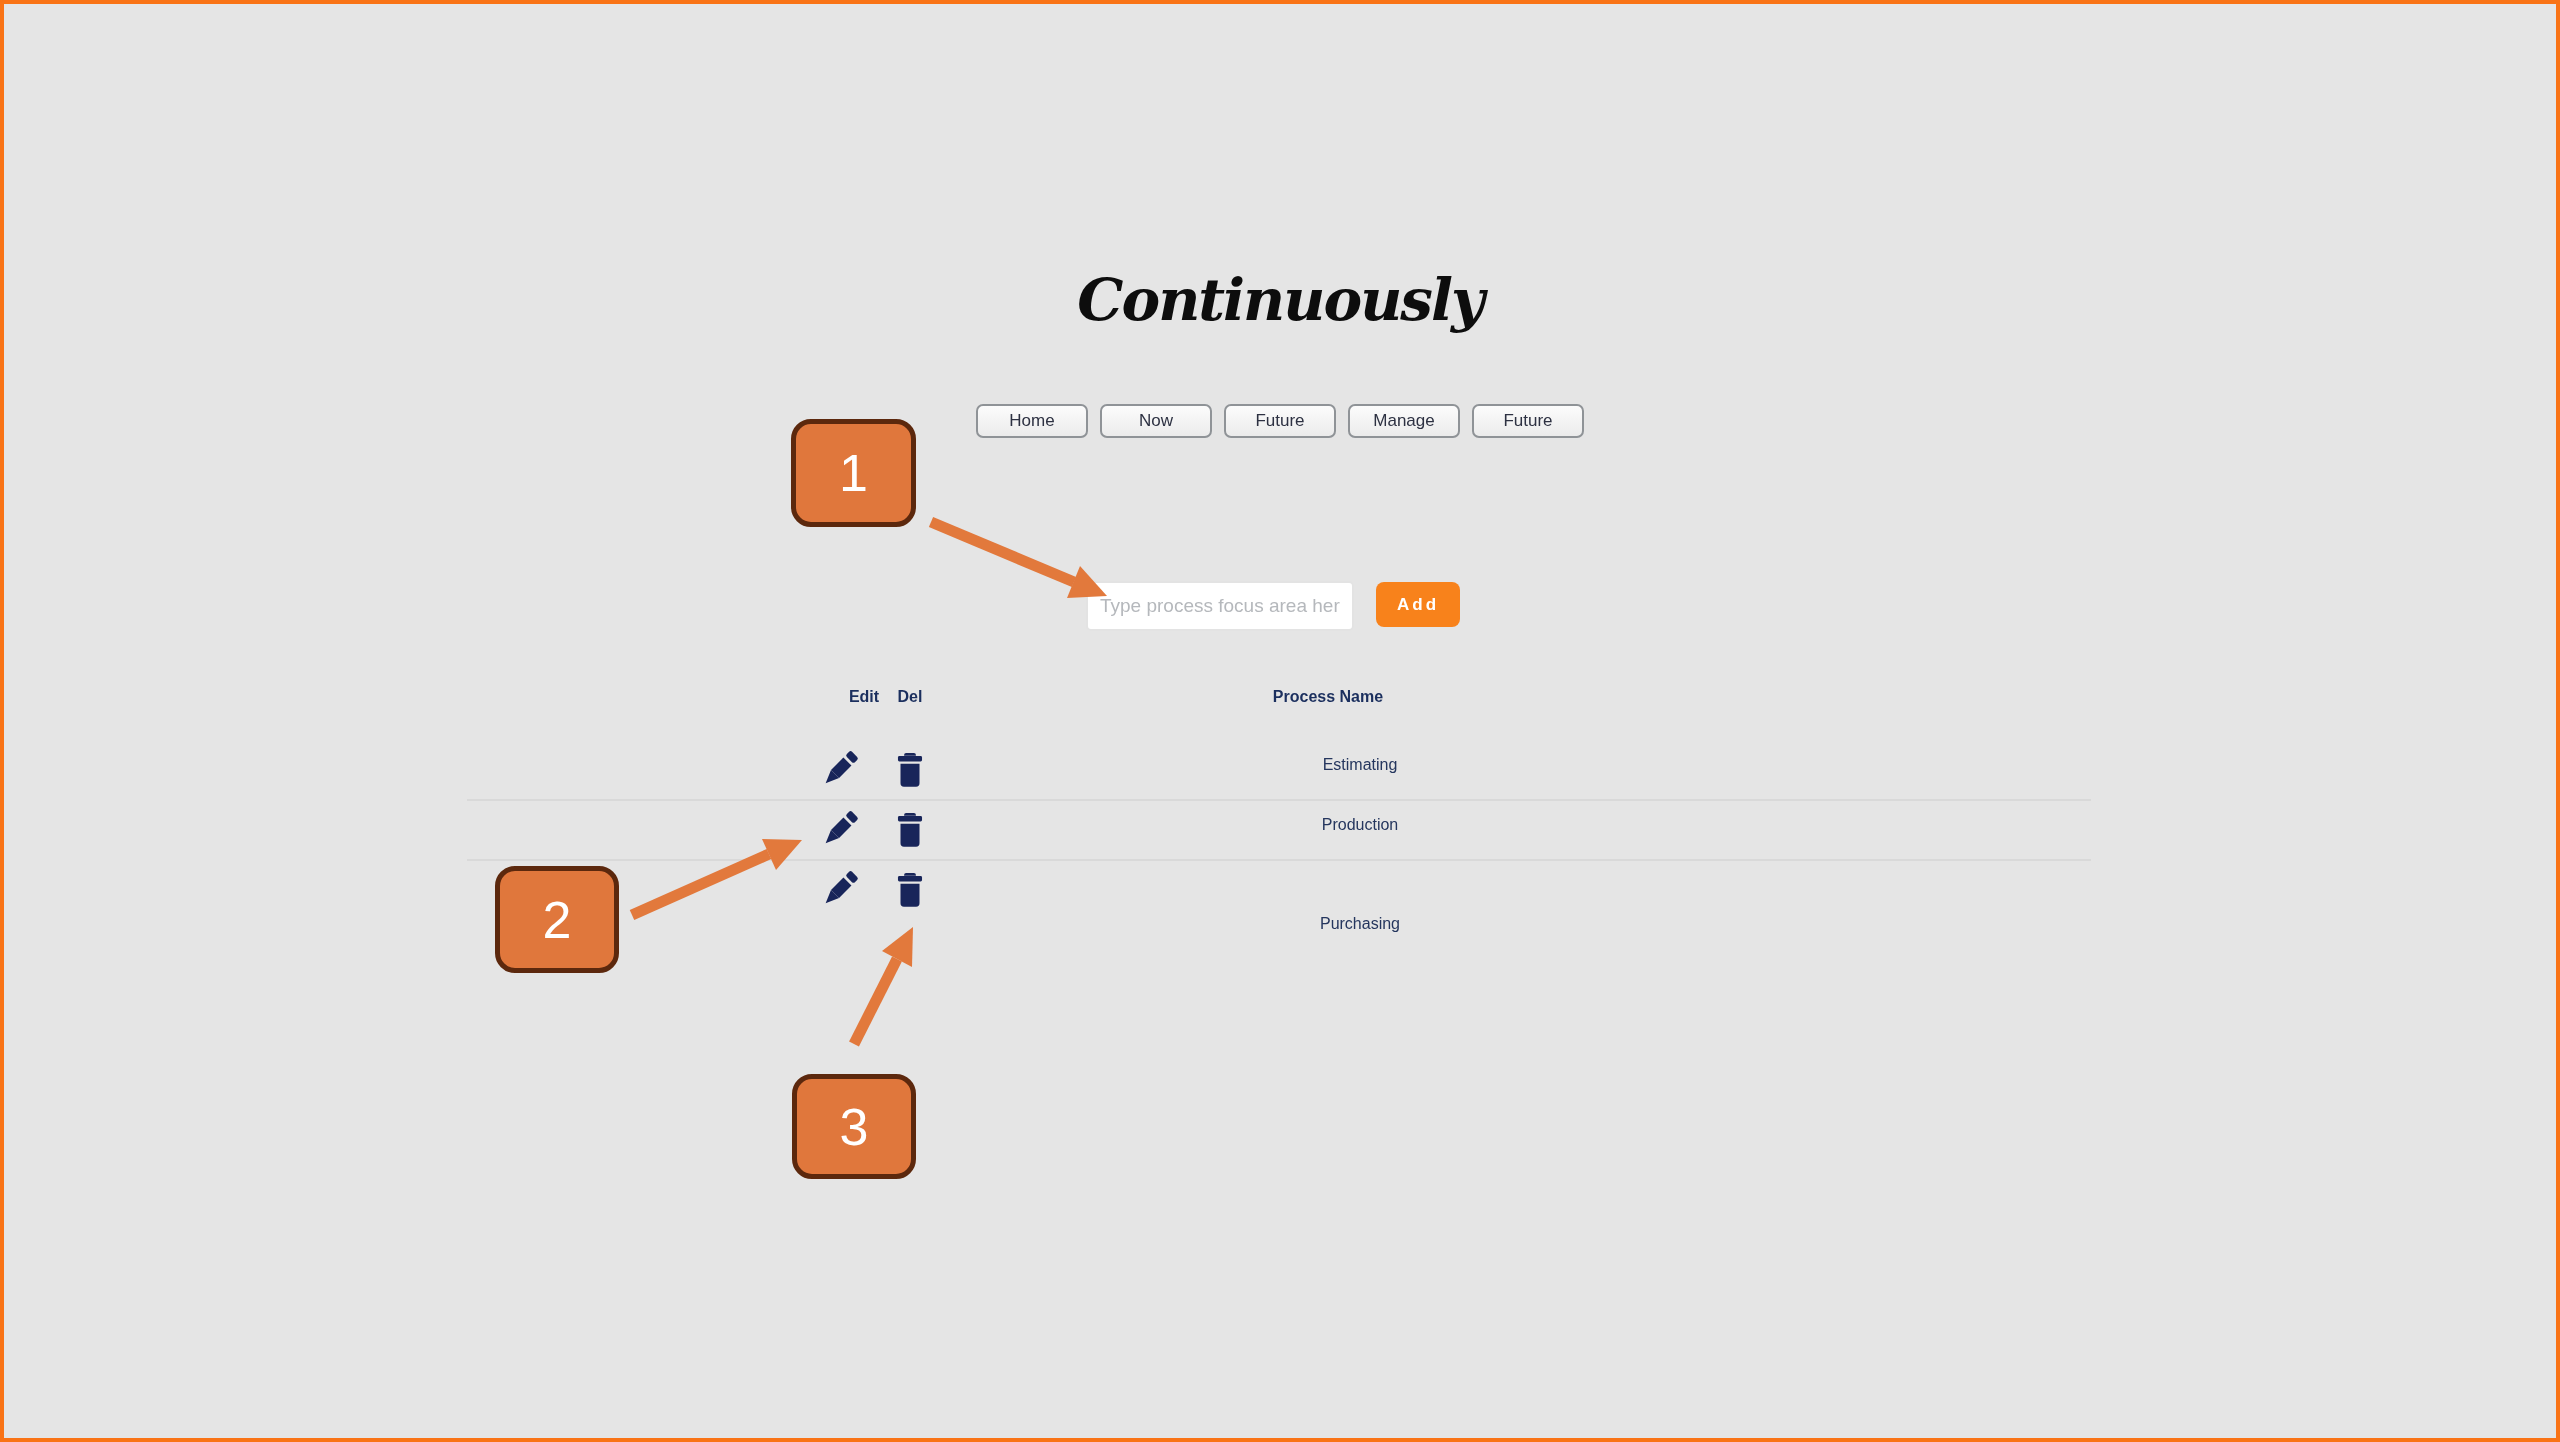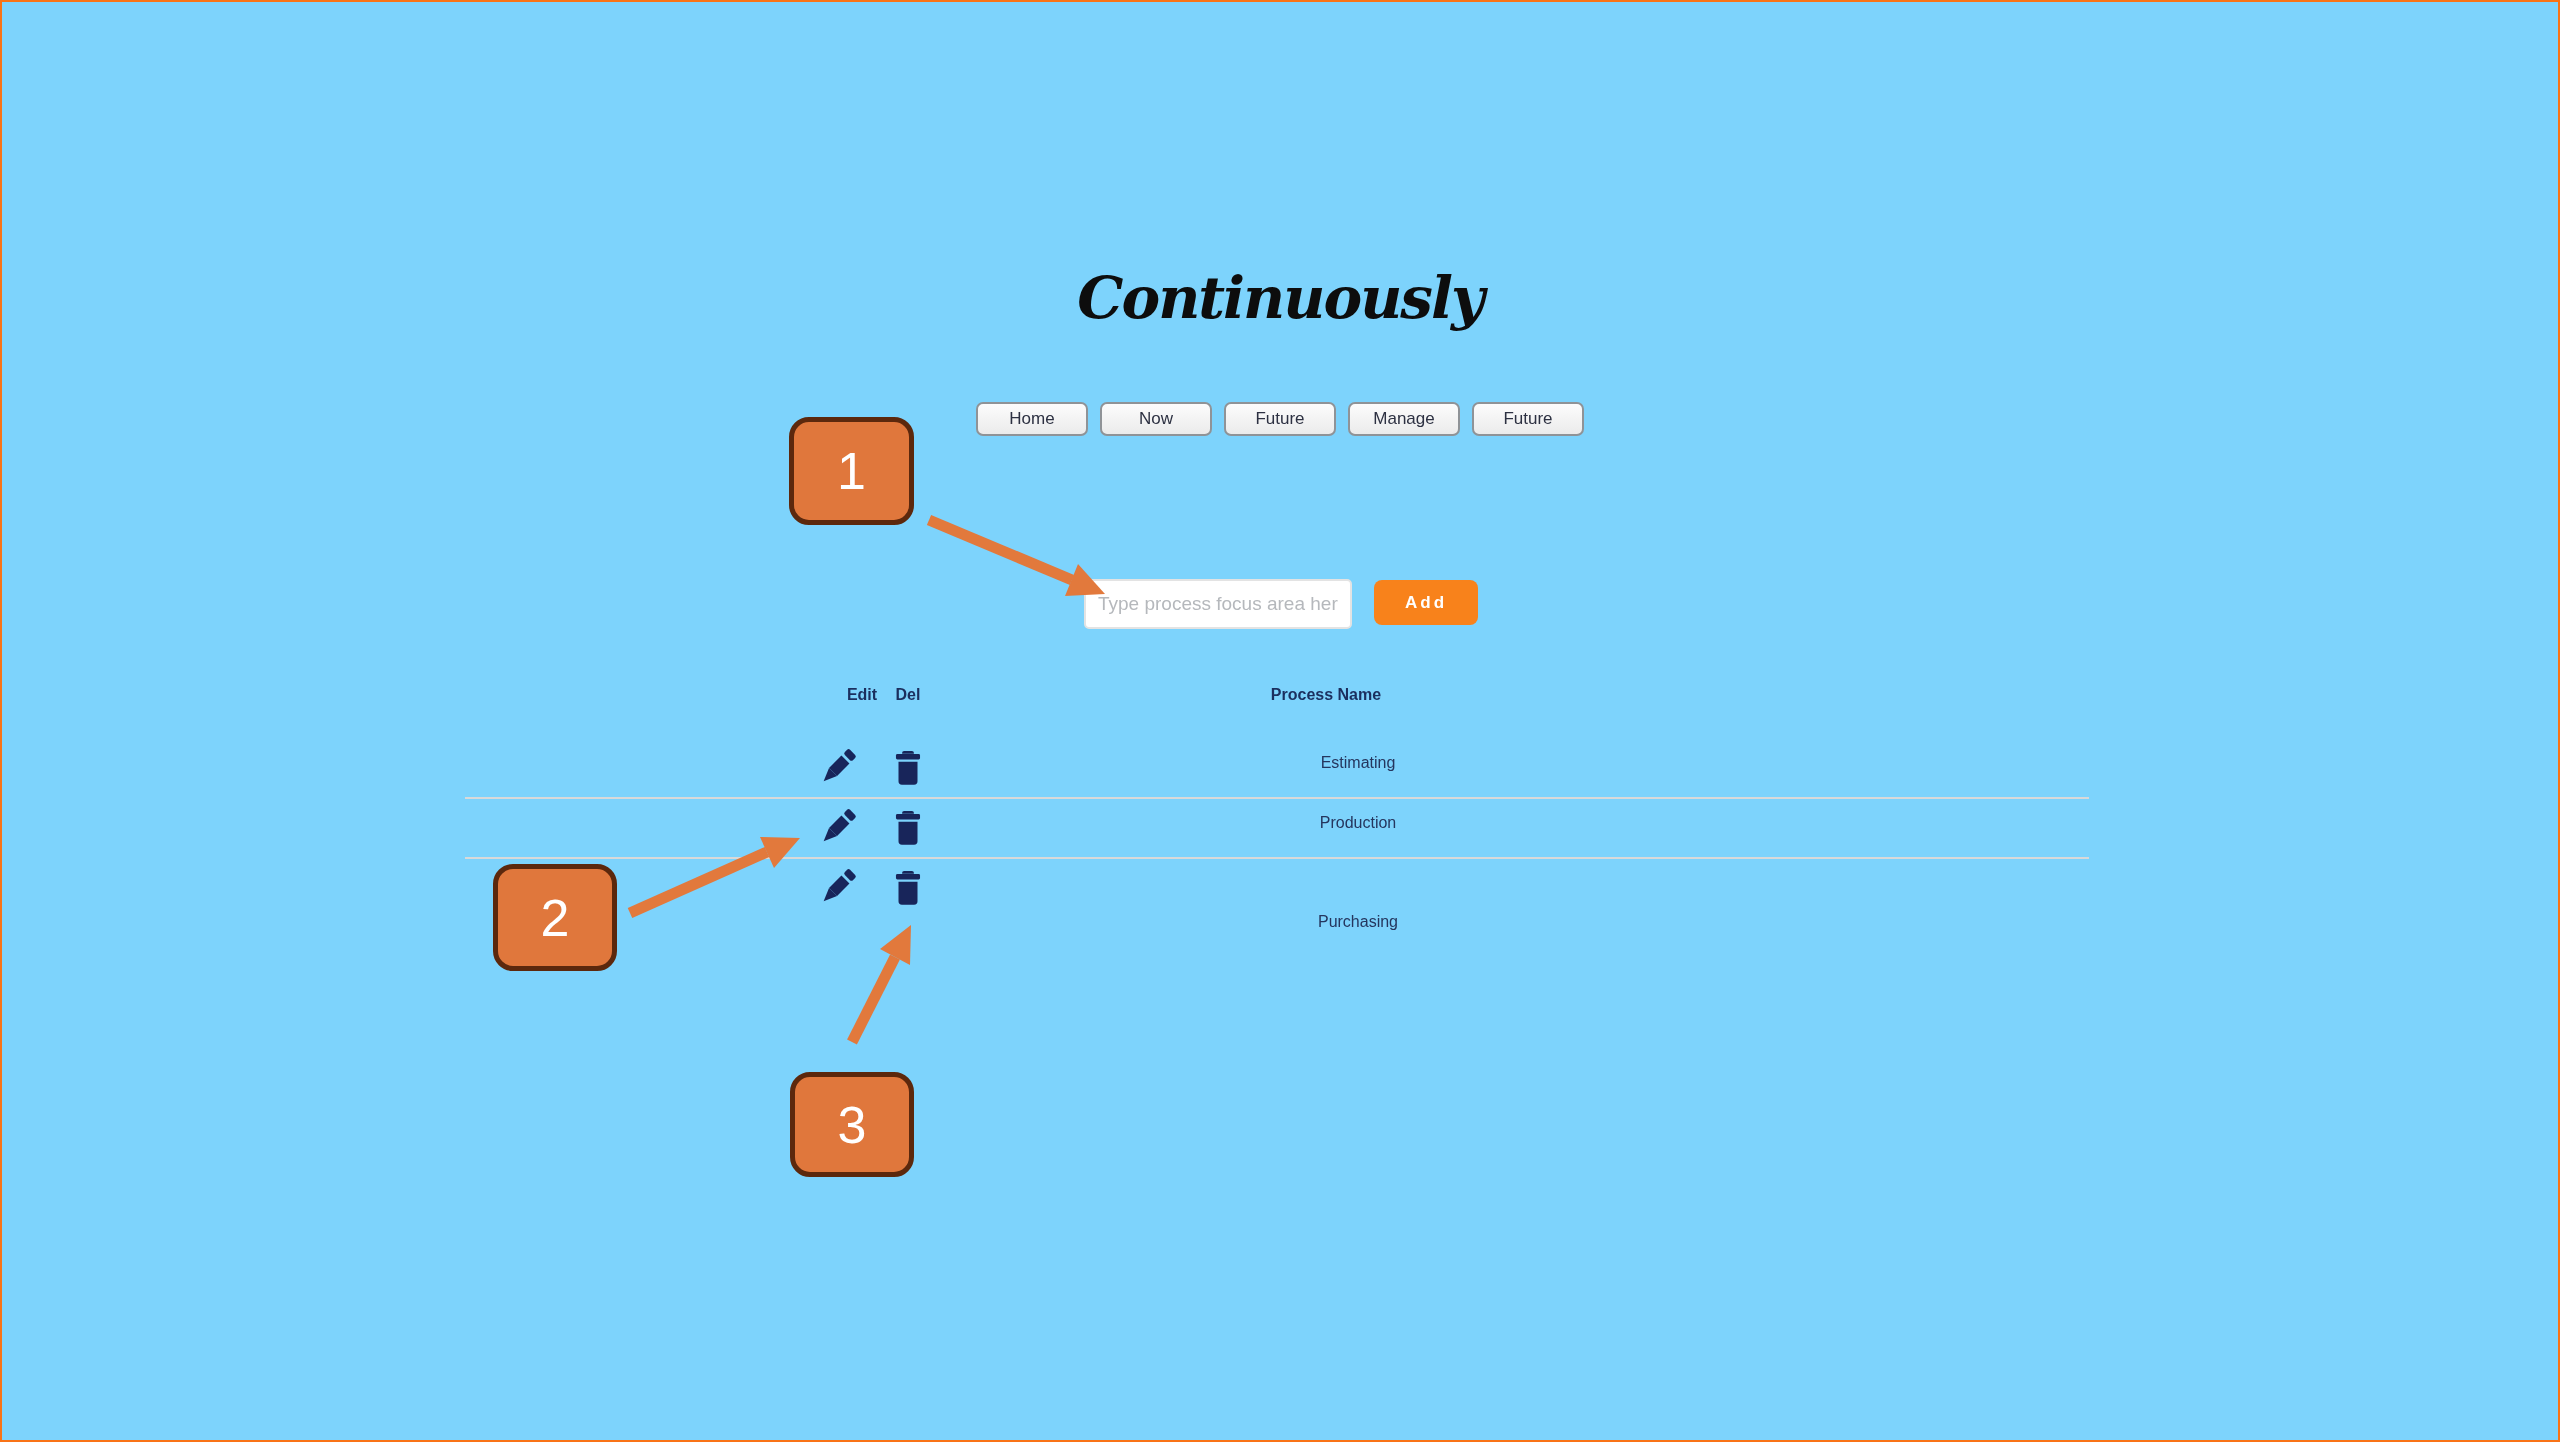--- a/index.html
+++ b/index.html
@@ -1,24 +1,24 @@
 <!DOCTYPE html>
 <html><head>
 <meta charset="utf-8">
 <style>
   html, body { margin: 0; padding: 0; background: #ffffff; }
   body { font-family: "Liberation Sans", sans-serif; }
   .page {
     position: relative;
     width: 2560px;
     height: 1442px;
-    background: #7dd3fc;
+    background: #e5e5e5;
     overflow: hidden;
     box-sizing: border-box;
-    border: 2px solid #f97316;
+    border: 4px solid #f97316;
   }
   .abs { position: absolute; }
 
   
   .logo {
     left: 0; right: 0; top: 262px;
     text-align: center;
     font-family: "DejaVu Serif", serif;
     font-style: italic;
     font-weight: 700;
@@ -68,21 +68,21 @@
     border-radius: 5px;
     padding: 0 12px;
     font-family: "Liberation Sans", sans-serif;
     font-size: 19px;
     color: #444;
     outline: none;
   }
   .focus-input::placeholder { color: #b5b8bc; }
   .add-btn {
     left: 1372px; top: 578px;
-    width: 104px; height: 45px;
+    width: 84px; height: 45px;
     border: none;
     border-radius: 8px;
     background: #f8821b;
     color: #ffffff;
     font-family: "Liberation Sans", sans-serif;
     font-weight: 700;
     font-size: 17px;
     letter-spacing: 3px;
     cursor: pointer;
   }

